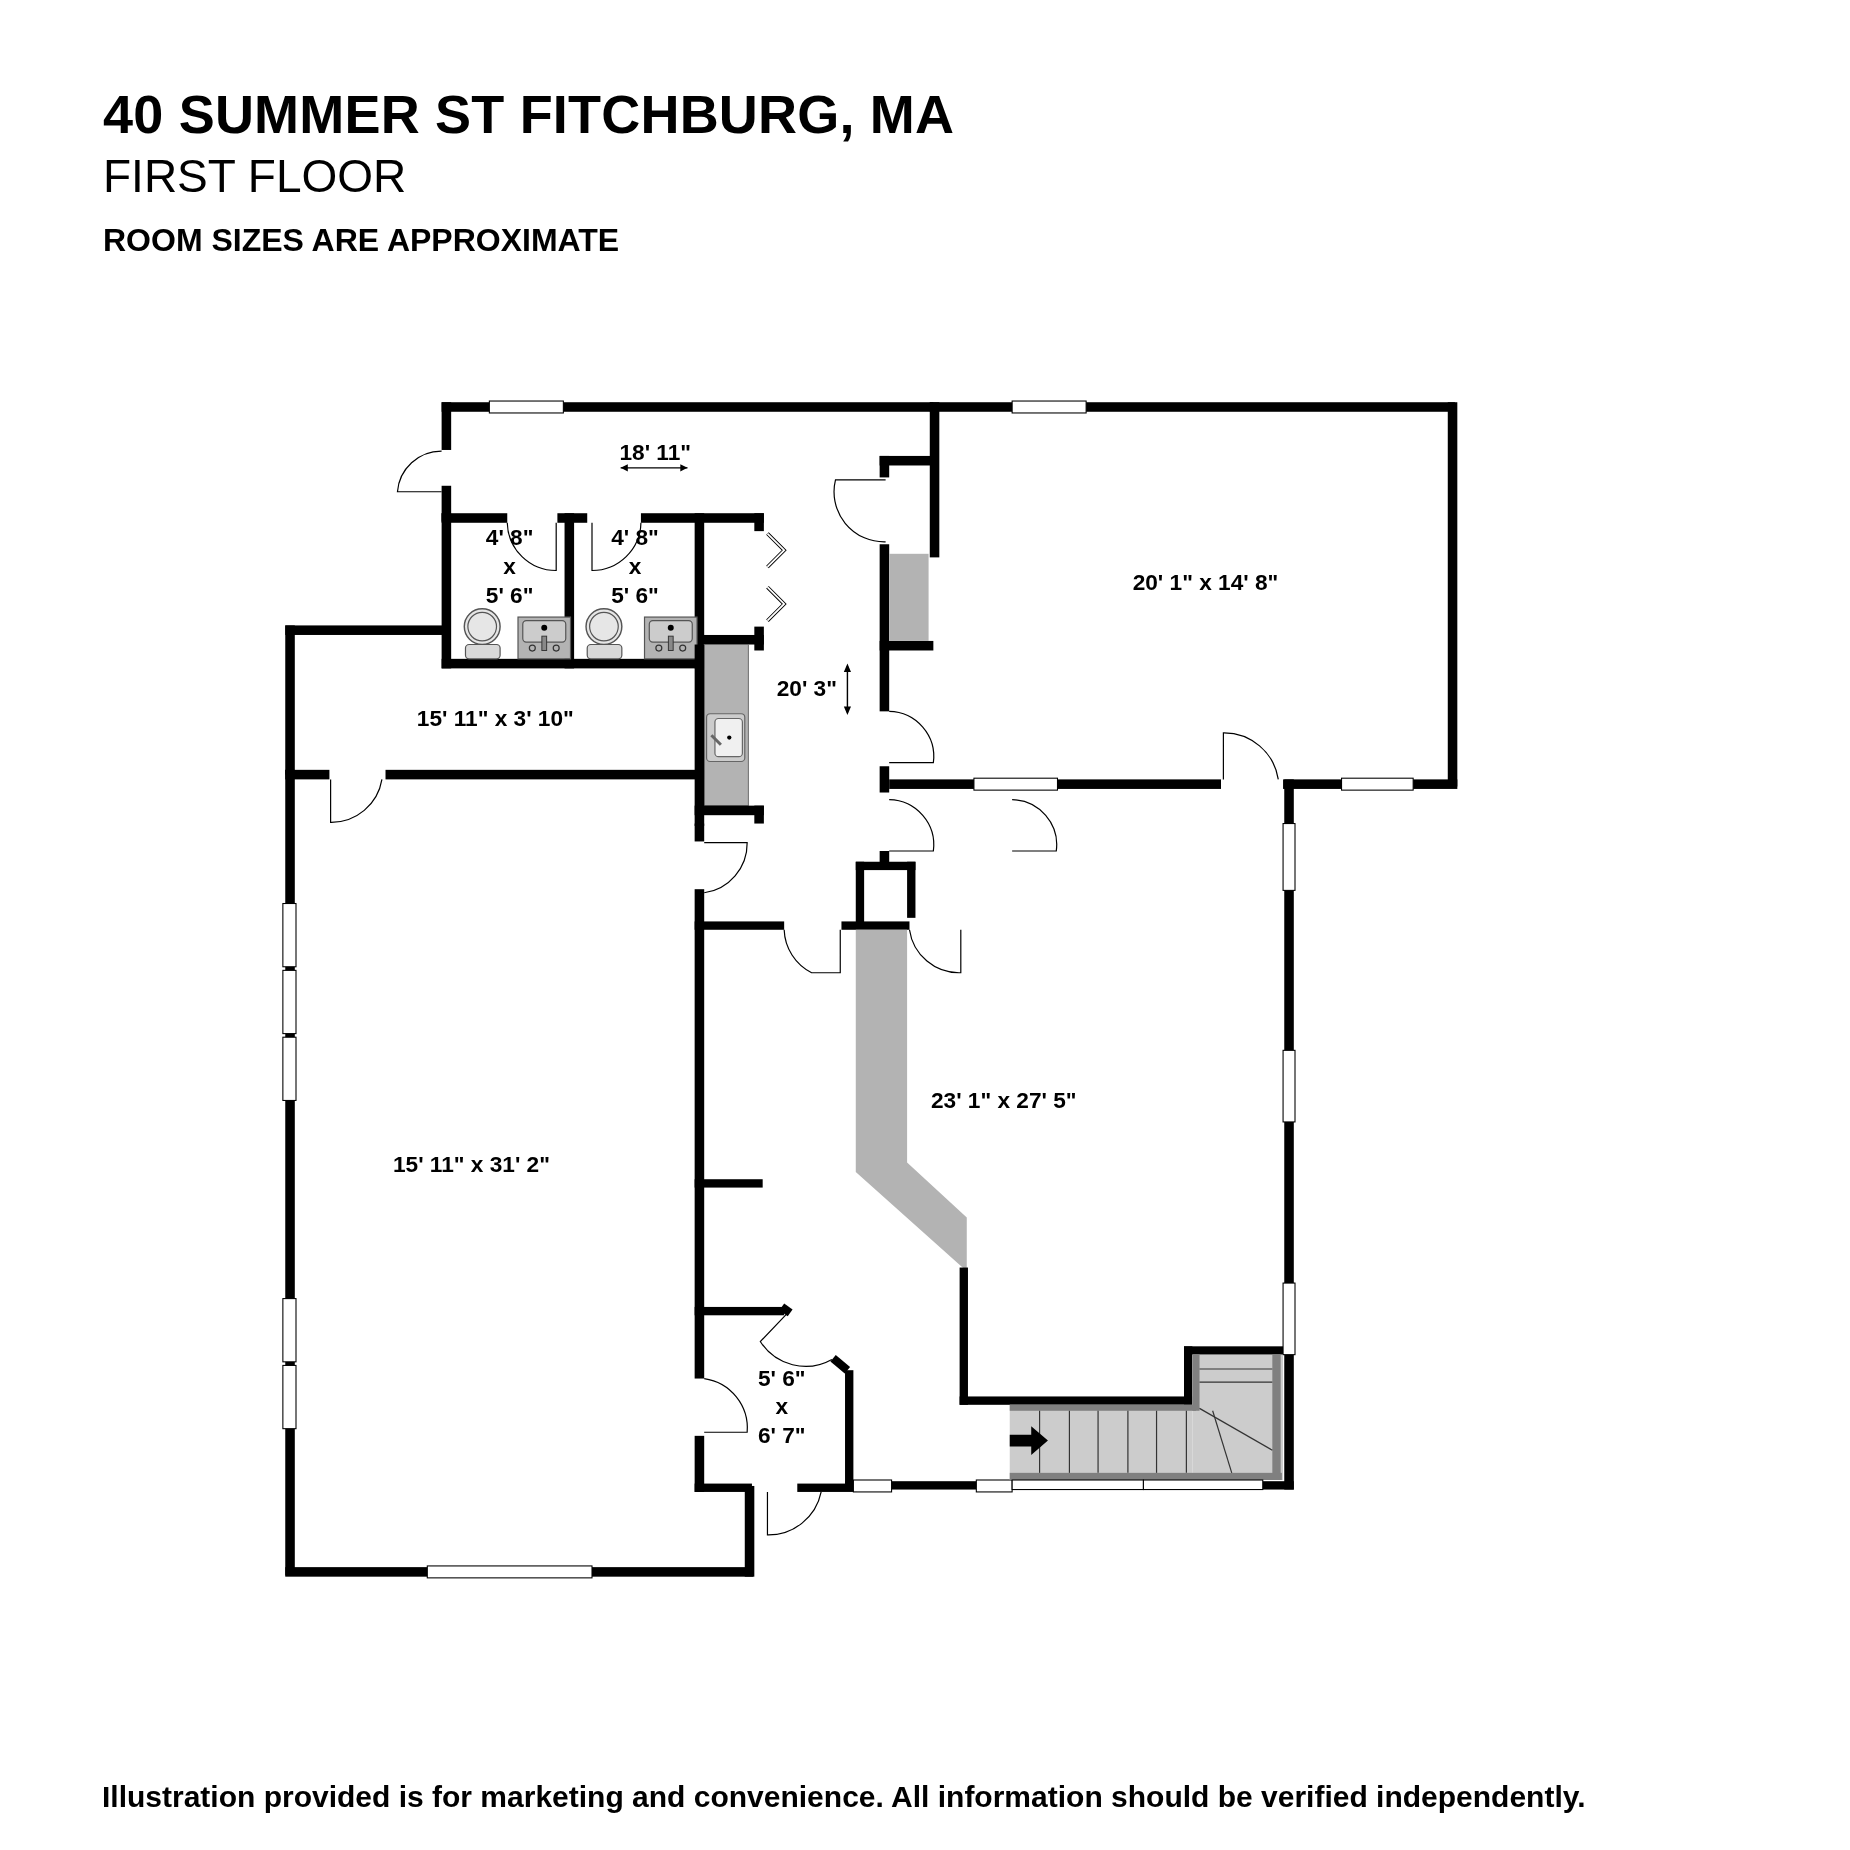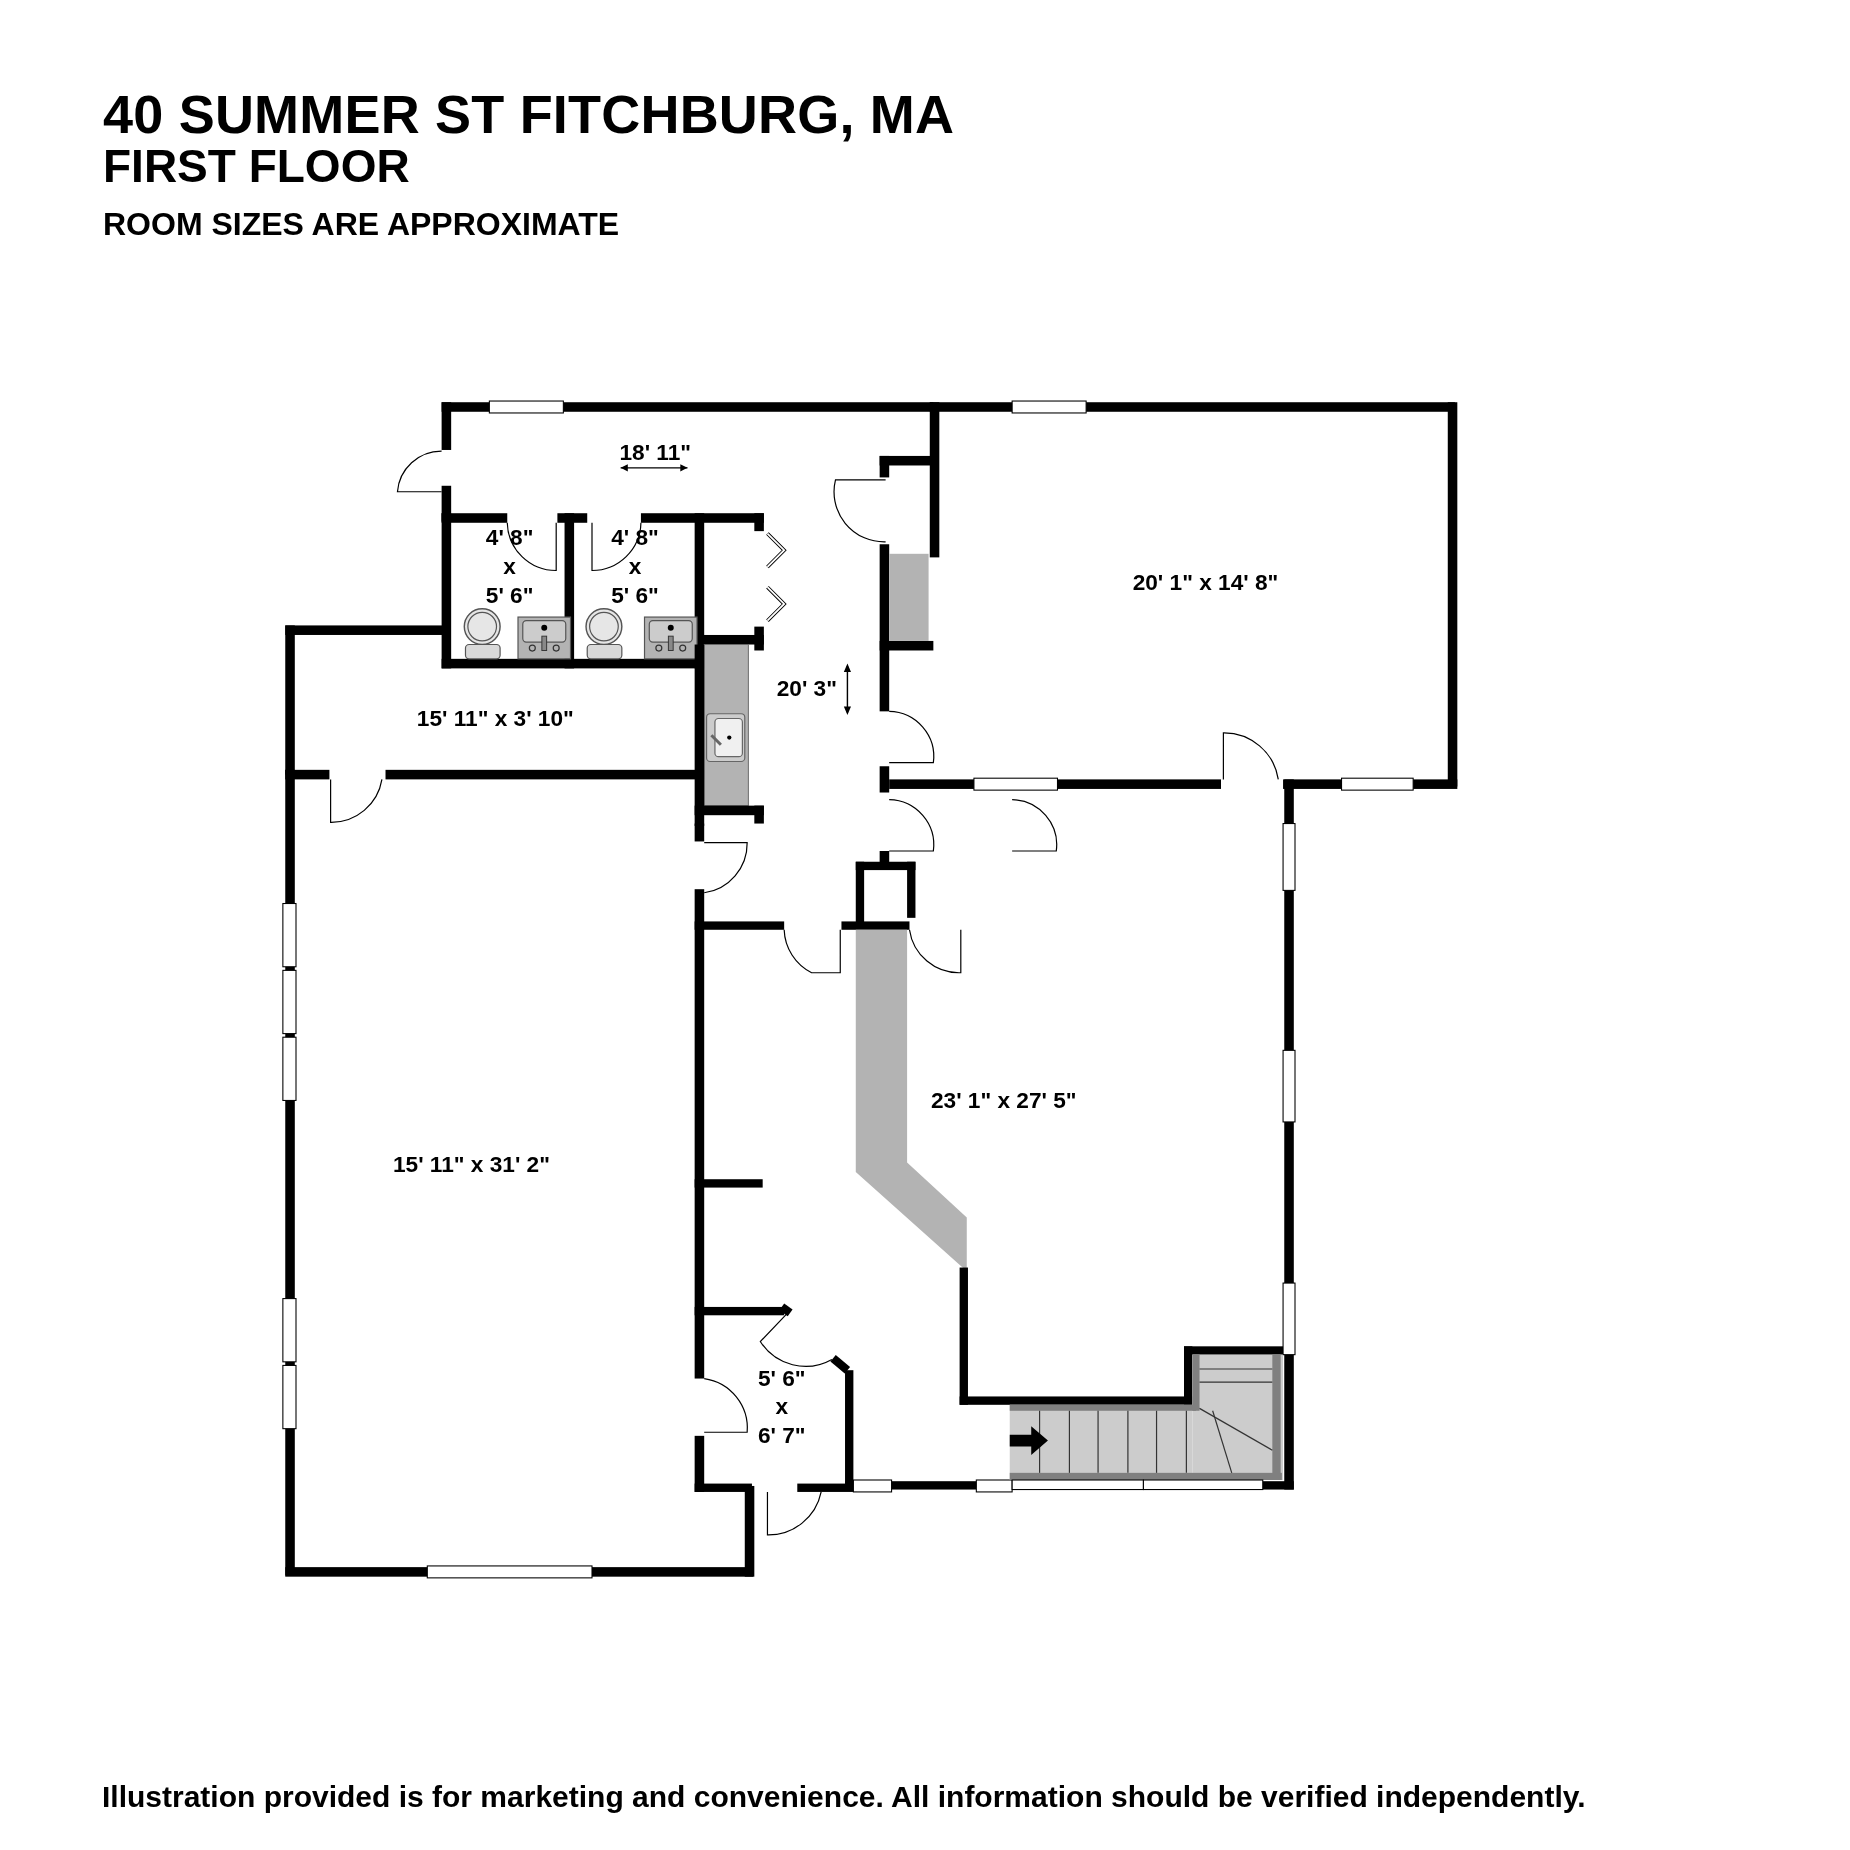--- a/index.html
+++ b/index.html
@@ -1,21 +1,21 @@
 <!DOCTYPE html>
 <html><head>
 <meta charset="utf-8">
 <style>
   html, body { margin: 0; padding: 0; background: #ffffff; }
   body { width: 1850px; height: 1850px; position: relative; overflow: hidden;
          font-family: "Liberation Sans", "DejaVu Sans", sans-serif; color: #000; }
   .header { position: absolute; left: 103px; top: 88px; }
   .title { font-weight: bold; font-size: 54px; line-height: 52px; letter-spacing: 0.2px; }
-  .subtitle { font-weight: bold; font-size: 46px; line-height: 52px; }
-  .note { font-weight: bold; font-size: 32px; line-height: 40px; margin-top: 12px; }
+  .subtitle { font-weight: normal; font-size: 46px; line-height: 52px; margin-top: 10px; }
+  .note { font-weight: bold; font-size: 32px; line-height: 40px; margin-top: 18px; }
   .disclaimer { position: absolute; left: 102px; top: 1780px; font-weight: bold; font-size: 30px;
                 letter-spacing: 0; white-space: nowrap; }
   svg.plan { position: absolute; left: 0; top: 0; width: 1850px; height: 1850px; }
   .wall { fill: #000; }
   .win { fill: #fff; stroke: #000; stroke-width: 0.9; }
   .door { fill: none; stroke: #000; stroke-width: 1; }
   .fix { fill: #b3b3b3; }
   .lbl { font-family: "Liberation Sans", "DejaVu Sans", sans-serif; font-weight: bold; font-size: 19px; fill: #000; }
 </style>
 </head>

